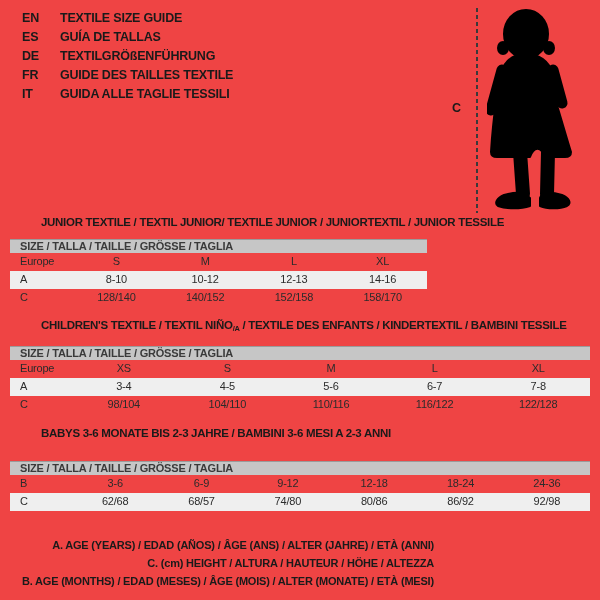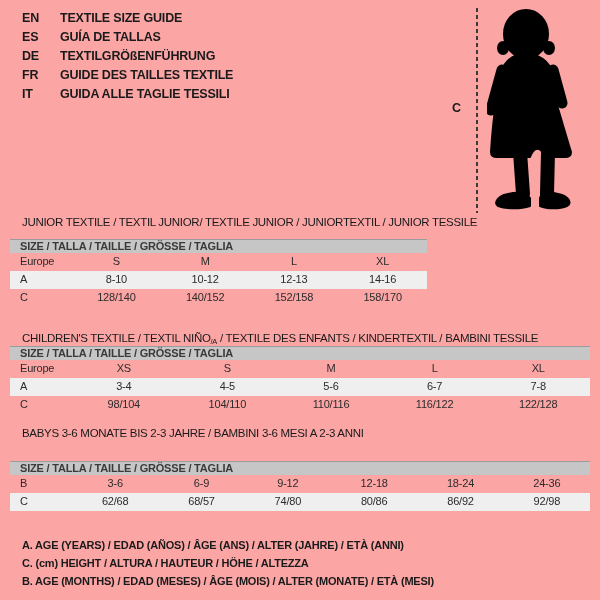--- a/index.html
+++ b/index.html
@@ -1,50 +1,50 @@
 <!DOCTYPE html>
 <html><head>
 <meta charset="utf-8">
 <style>
   html,body{margin:0;padding:0;background:#ffffff;}
-  .canvas{position:relative;width:600px;height:600px;background:#fca5a5;
+  .canvas{position:relative;width:600px;height:600px;background:#ef4444;
           font-family:"Liberation Sans",sans-serif;color:#1a1a1a;overflow:hidden;}
   .abs{position:absolute;}
 
   
   .lang-block{left:22px;top:9px;}
   .lang-row{display:flex;height:19px;line-height:19px;font-weight:bold;
             font-size:12.5px;letter-spacing:-0.2px;white-space:nowrap;}
   .lang-code{width:38px;flex:0 0 38px;}
 
   
   .dim-line{left:476px;top:8px;width:2px;height:205px;
             background:repeating-linear-gradient(to bottom,#3a3a3a 0 4px,transparent 4px 7px);}
   .dim-label{left:452px;top:101px;font-size:12.5px;font-weight:bold;}
 
   
-  .heading{font-weight:normal;font-size:11.5px;letter-spacing:-0.3px;white-space:nowrap;}
+  .heading{font-weight:bold;font-size:11.5px;letter-spacing:-0.3px;white-space:nowrap;margin-left:19px;}
   .heading .sub{font-size:7.5px;vertical-align:-2px;}
 
   
   .size-table{left:10px;}
   .bar{height:13px;line-height:13px;background:#c6c6c6;border-top:1px solid #9b9b9b;
        padding-left:10px;font-size:11px;color:#3a3a3a;letter-spacing:-0.2px;font-weight:bold;}
   .trow{display:grid;height:18px;line-height:17px;font-size:11px;color:#2b2b2b;
         letter-spacing:-0.2px;}
   .cols5{grid-template-columns:62px repeat(4,1fr);}
   .cols6{grid-template-columns:62px repeat(5,1fr);}
   .cols7{grid-template-columns:62px repeat(6,1fr);}
   .trow.alt{background:#efefef;}
   .lab{padding-left:10px;text-align:left;}
   .val{text-align:center;}
 
   
   .footnotes{left:22px;top:536px;}
-  .footnote{font-weight:bold;font-size:11px;line-height:18px;letter-spacing:-0.2px;white-space:nowrap;}
+  .footnote{font-weight:bold;font-size:11px;line-height:18px;letter-spacing:-0.2px;white-space:nowrap;text-align:right;}
 </style>
 </head>
 <body>
 
 <div class="canvas">
 
   <div class="abs lang-block">
     <div class="lang-row">
       <span class="lang-code">EN</span>
       <span class="lang-title">TEXTILE SIZE GUIDE</span>
@@ -104,21 +104,21 @@
     </div>
     <div class="trow cols5">
       <div class="lab">C</div>
       <div class="val">128/140</div>
       <div class="val">140/152</div>
       <div class="val">152/158</div>
       <div class="val">158/170</div>
     </div>
   </div>
 
-  <div class="abs heading" style="left:22px;top:332px;"><span>CHILDREN'S TEXTILE / TEXTIL NIÑO</span><span class="sub">/A</span><span> / TEXTILE DES ENFANTS / KINDERTEXTIL / BAMBINI TESSILE</span></div>
+  <div class="abs heading" style="left:22px;top:319px;"><span>CHILDREN'S TEXTILE / TEXTIL NIÑO</span><span class="sub">/A</span><span> / TEXTILE DES ENFANTS / KINDERTEXTIL / BAMBINI TESSILE</span></div>
   <div class="abs size-table" style="top:346px;width:580px;">
     <div class="bar">SIZE / TALLA / TAILLE / GRÖSSE / TAGLIA</div>
     <div class="trow cols6">
       <div class="lab">Europe</div>
       <div class="val">XS</div>
       <div class="val">S</div>
       <div class="val">M</div>
       <div class="val">L</div>
       <div class="val">XL</div>
     </div>

